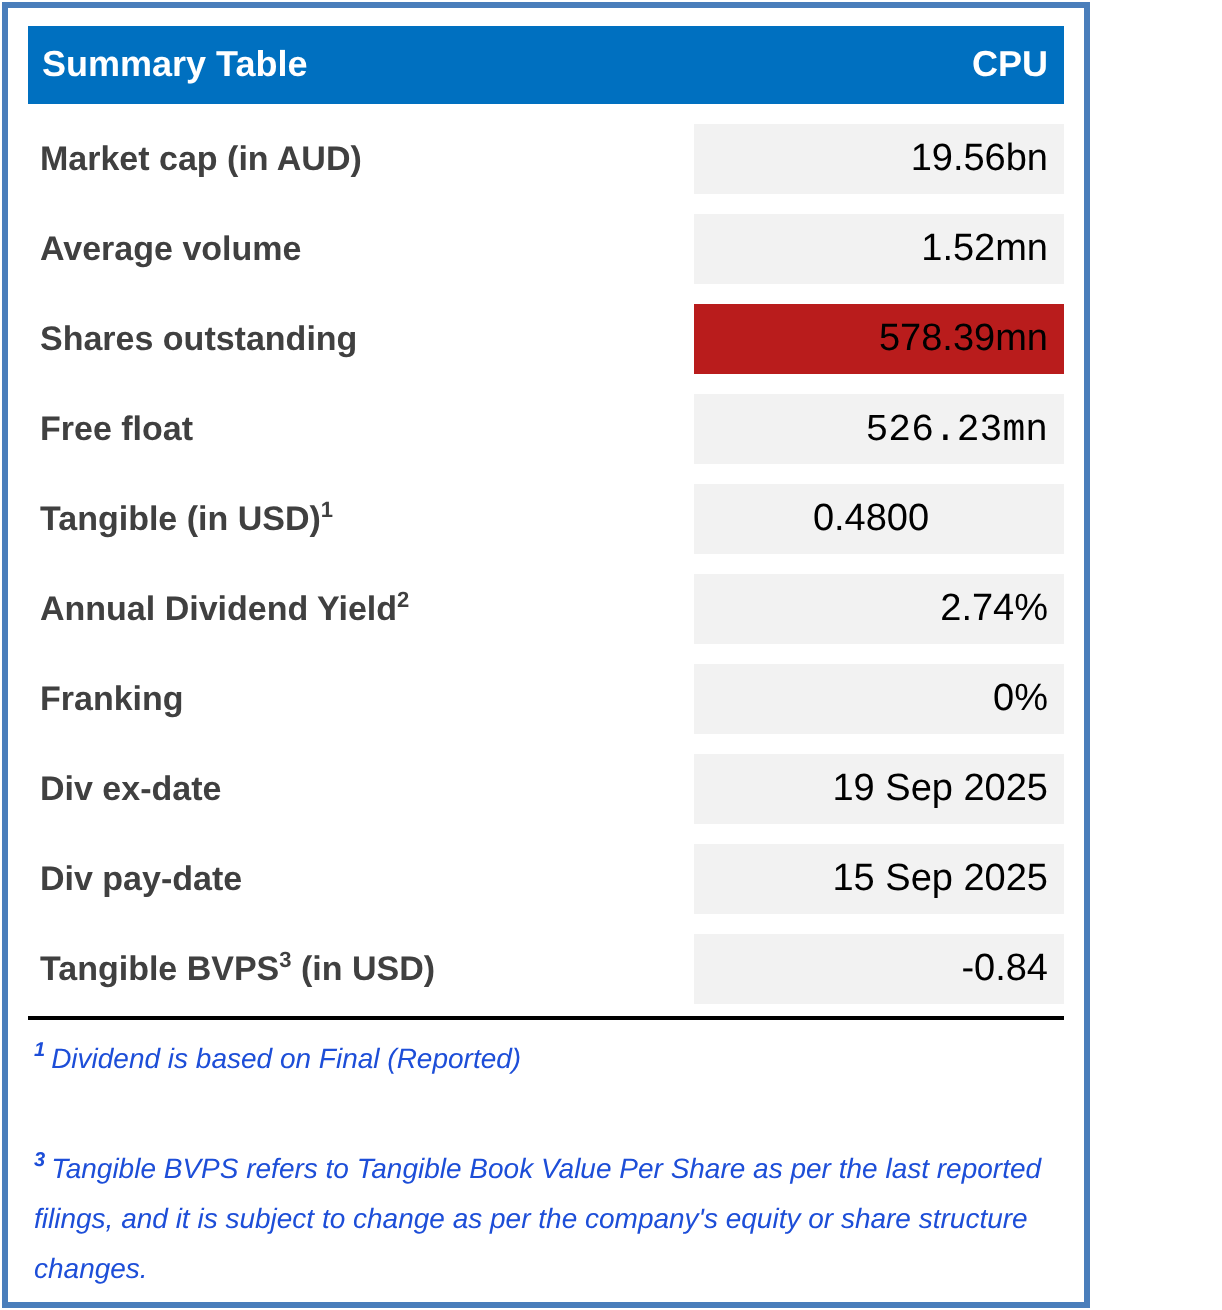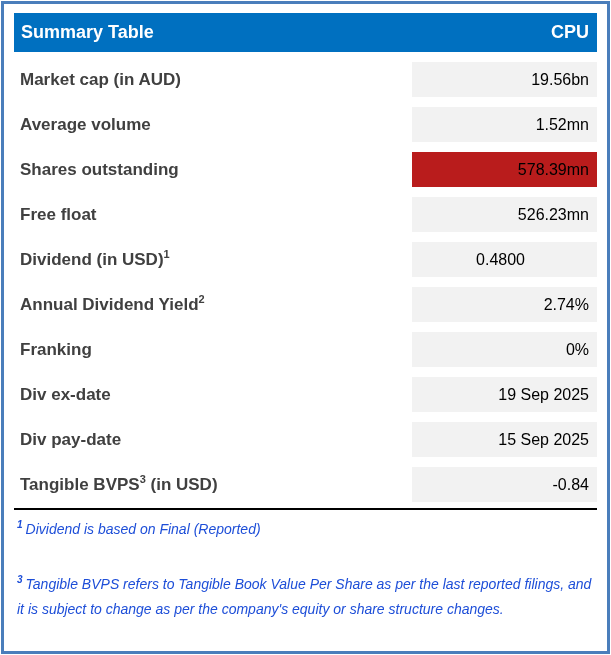--- a/index.html
+++ b/index.html
@@ -3,21 +3,21 @@
 <meta charset="utf-8">
 <style>
   html, body {
     margin: 0;
     padding: 0;
     background: #ffffff;
     font-family: "Liberation Sans", sans-serif;
   }
   .frame {
     box-sizing: border-box;
-    width: 609px;
+    width: 544px;
     height: 653px;
     margin: 1px;
     border: 3px solid #d946ef;
     background: #ffffff;
     padding: 9px 10px 0 10px;
     overflow: hidden;
   }
   .header-bar {
     height: 39px;
     background: var(--header-bg, #0070C0);
@@ -52,21 +52,21 @@
   }
   .value-cell {
     width: 185px;
     height: 35px;
     background: var(--cell-bg, #F2F2F2);
     display: flex;
     align-items: center;
     justify-content: flex-end;
     padding-right: 8px;
     box-sizing: border-box;
-    font-size: 16px;
+    font-size: 19px;
     color: #000000;
     white-space: nowrap;
   }
   .separator {
     border-top: 2px solid #000000;
     margin-top: 1px;
   }
   .footnotes {
     padding: 7px 2px 16px 3px;
     font-style: italic;
@@ -114,27 +114,27 @@
 
   <div class="row">
     <div class="row-label"><span>Shares outstanding</span><sup></sup><span></span></div>
     <div class="value-cell" style="background: #b91c1c;">
           <span>578.39mn</span>
         </div>
   </div>
 
   <div class="row">
     <div class="row-label"><span>Free float</span><sup></sup><span></span></div>
-    <div class="value-cell" style="background: rgb(242, 242, 242);">
+    <div class="value-cell" style="background: rgb(242, 242, 242); font-family: Liberation Mono, monospace;">
           <span>526.23mn</span>
         </div>
   </div>
 
   <div class="row">
-    <div class="row-label"><span>Dividend (in USD)</span><sup>1</sup><span></span></div>
+    <div class="row-label"><span>Tangible (in USD)</span><sup>1</sup><span></span></div>
     <div class="value-cell" style="background: rgb(242, 242, 242); justify-content: center;">
           <span>0.4800</span>
         </div>
   </div>
 
   <div class="row">
     <div class="row-label"><span>Annual Dividend Yield</span><sup>2</sup><span></span></div>
     <div class="value-cell" style="background: rgb(242, 242, 242);">
           <span>2.74%</span>
         </div>

